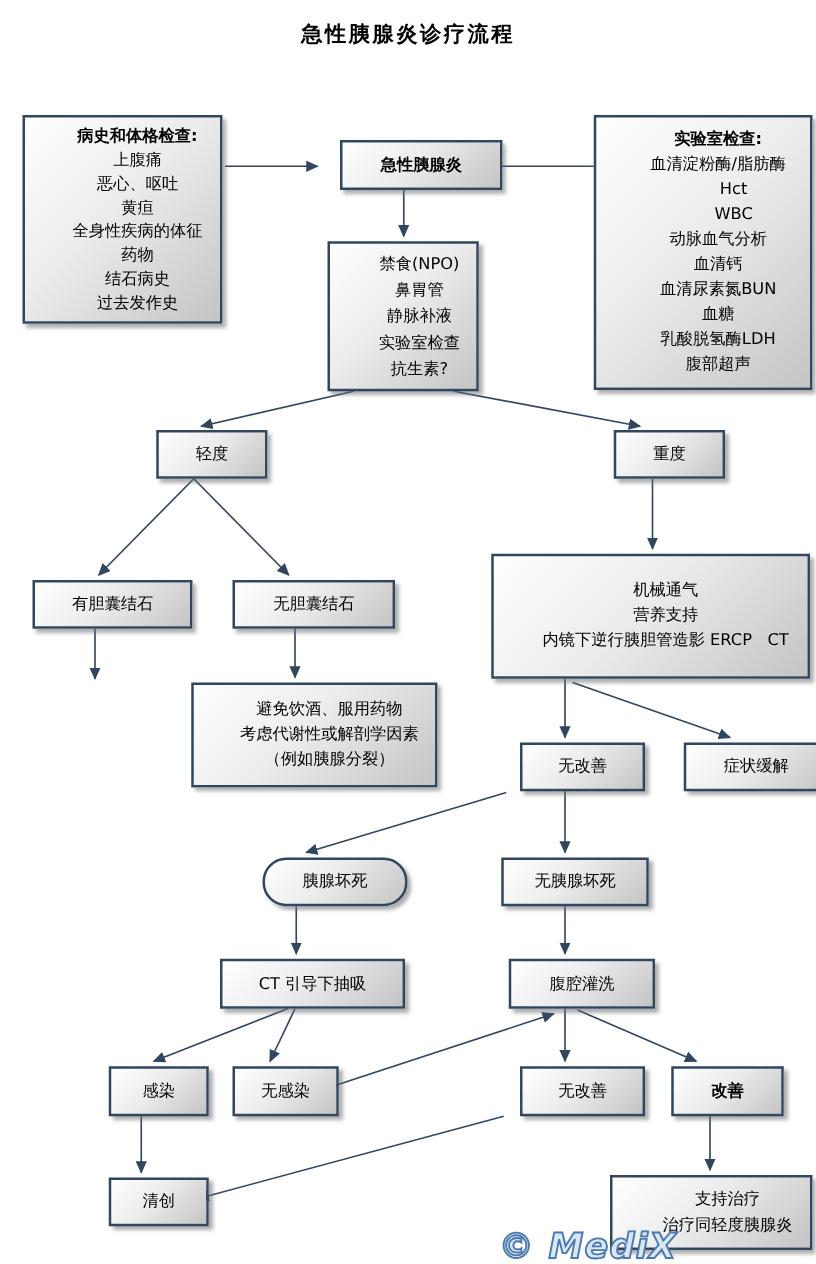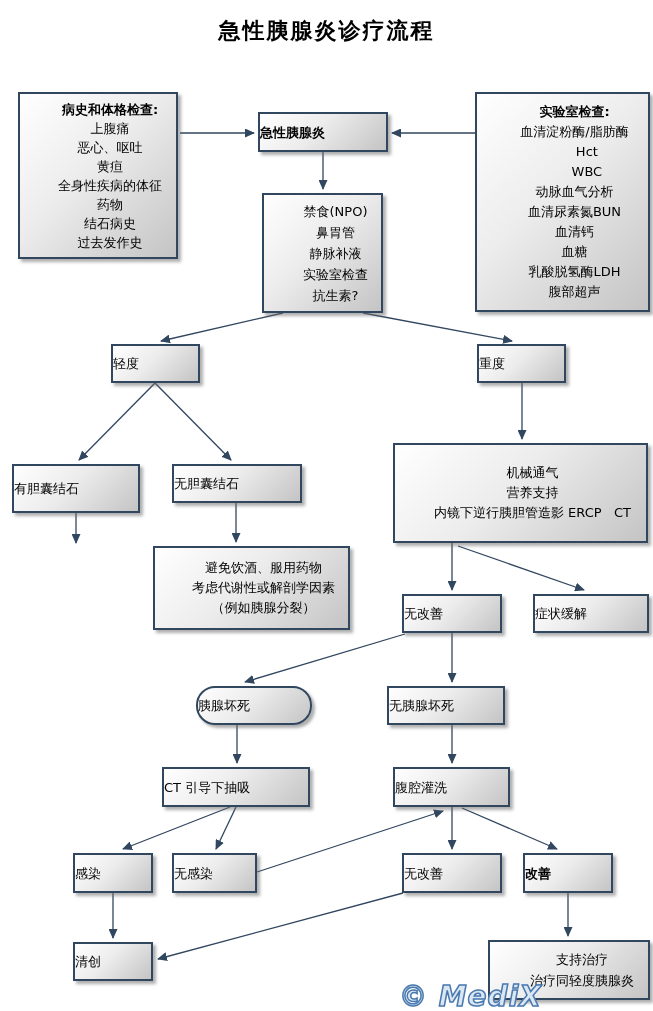--- a/index.html
+++ b/index.html
@@ -2,50 +2,50 @@
 <html><head>
 <meta charset="utf-8">
 <style>
   html,body{margin:0;padding:0;background:#ffffff;}
   .stage{
     position:relative;width:653px;height:1011px;background:#ffffff;overflow:hidden;
     font-family:"DejaVu Sans",sans-serif;color:#000;
   }
   .page-title{
     position:absolute;left:0;top:16px;width:100%;text-align:center;
-    font-size:22px;font-weight:bold;letter-spacing:2px;
+    font-size:17px;font-weight:bold;letter-spacing:2px;
   }
   .arrows{position:absolute;left:0;top:0;width:653px;height:1011px;z-index:0;}
   .arrows line{stroke:#31465f;stroke-width:1.3;}
   .node{
     position:absolute;box-sizing:border-box;z-index:1;
     border:2px solid #31465f;
     background:linear-gradient(135deg,#ffffff 0%,#ececec 45%,#c4c4c4 100%);
     box-shadow:3px 3px 3px rgba(110,110,110,0.55);
     font-size:13px;line-height:19px;
   }
-  .center{display:flex;align-items:center;text-align:center;}
+  .center{display:flex;align-items:center;justify-content:center;text-align:center;margin-left:14px;}
   .lines{display:flex;flex-direction:column;justify-content:center;padding-left:28px;padding-right:4px;align-items:center;}
   .line{white-space:pre;}
   .bold{font-weight:bold;}
   .watermark{
     position:absolute;left:399px;top:980px;z-index:2;
     font-size:28px;font-weight:bold;font-style:italic;letter-spacing:1px;
     color:#dbe6f3;-webkit-text-stroke:1.5px #4a7ab0;
     text-shadow:0 0 1px #4a7ab0;
   }
 
   
   #n-history{left:18px;top:92px;width:160px;height:167px;line-height:19px;}
   #n-diagnosis{left:258px;top:112px;width:130px;height:40px;}
   #n-lab{left:475px;top:92px;width:175px;height:220px;line-height:20px;}
   #n-initial{left:262px;top:193px;width:121px;height:120px;line-height:21px;padding-left:30px;}
   #n-mild{left:111px;top:344px;width:89px;height:39px;}
   #n-severe{left:477px;top:344px;width:89px;height:39px;}
-  #n-gallstones{left:12px;top:464px;width:128px;height:49px;}
+  #n-gallstones{left:12px;top:464px;width:128px;height:39px;}
   #n-nogallstones{left:172px;top:464px;width:130px;height:39px;}
   #n-icu{left:393px;top:443px;width:255px;height:100px;line-height:20px;padding-left:28px;}
   #n-cholecyst{left:13px;top:547px;width:124px;height:57px;line-height:20px;padding-left:25px;}
   #n-avoid{left:153px;top:546px;width:197px;height:84px;line-height:20px;}
   #n-noimp1{left:402px;top:594px;width:100px;height:39px;}
   #n-relief{left:533px;top:594px;width:116px;height:39px;}
   #n-necrosis{left:196px;top:686px;width:116px;height:39px;border-radius:19px;}
   #n-nonecrosis{left:387px;top:686px;width:118px;height:39px;}
   #n-ctasp{left:162px;top:767px;width:148px;height:40px;}
   #n-lavage{left:393px;top:767px;width:117px;height:40px;}
@@ -109,22 +109,22 @@
   <div id="n-diagnosis" class="node center bold">
     <span>急性胰腺炎</span>
   </div>
 
   <div id="n-lab" class="node lines">
     <div class="line bold">实验室检查:</div>
     <div class="line">血清淀粉酶/脂肪酶</div>
     <div class="line">      Hct</div>
     <div class="line">      WBC</div>
     <div class="line">动脉血气分析</div>
+    <div class="line">血清钙</div>
     <div class="line">血清尿素氮BUN</div>
-    <div class="line">血清钙</div>
     <div class="line">血糖</div>
     <div class="line">乳酸脱氢酶LDH</div>
     <div class="line">腹部超声</div>
   </div>
 
   <div id="n-initial" class="node lines">
     <div class="line">禁食(NPO)</div>
     <div class="line">鼻胃管</div>
     <div class="line">静脉补液</div>
     <div class="line">实验室检查</div>

